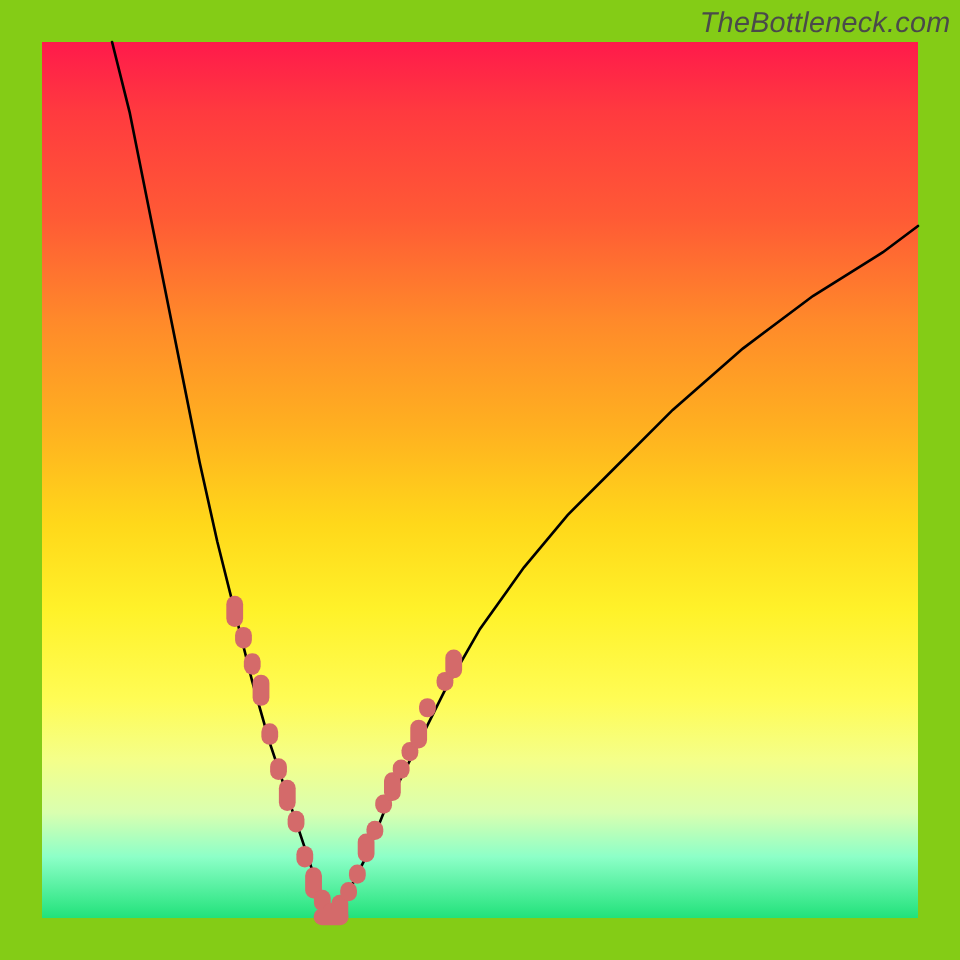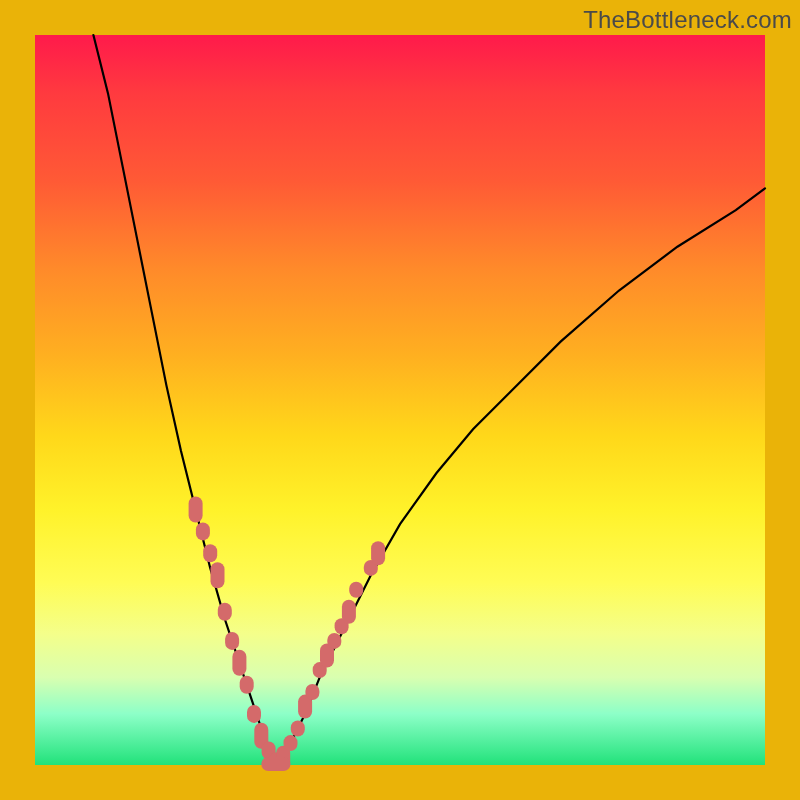--- a/index.html
+++ b/index.html
@@ -7,21 +7,22 @@
     padding: 0;
     width: 800px;
     height: 800px;
     overflow: hidden;
     background: #000;
     font-family: Arial, Helvetica, sans-serif;
   }
   .frame {
     position: absolute;
     inset: 0;
-    background: #eab308;
+    background: #84cc16;
+    font-style: italic;
   }
   .plot-area {
     position: absolute;
     left: 35px;
     top: 35px;
     width: 730px;
     height: 730px;
     
     background: linear-gradient(
       to bottom,

